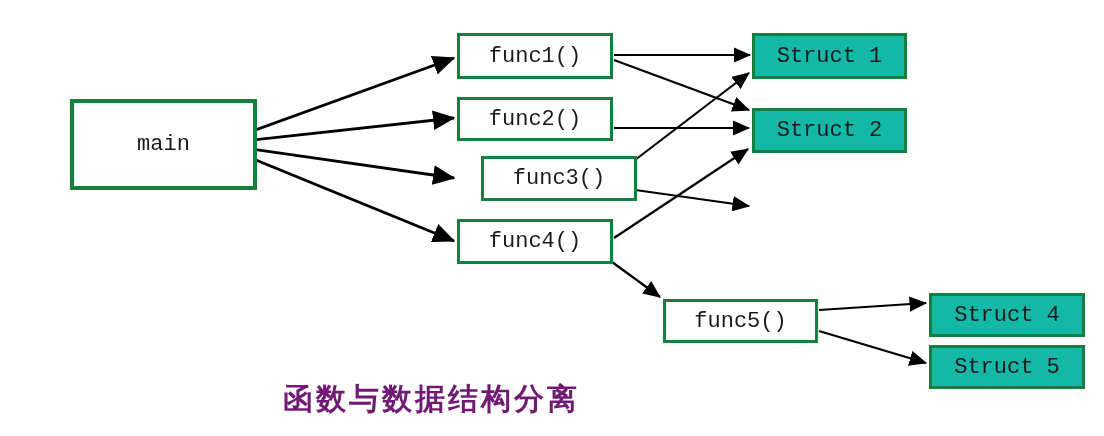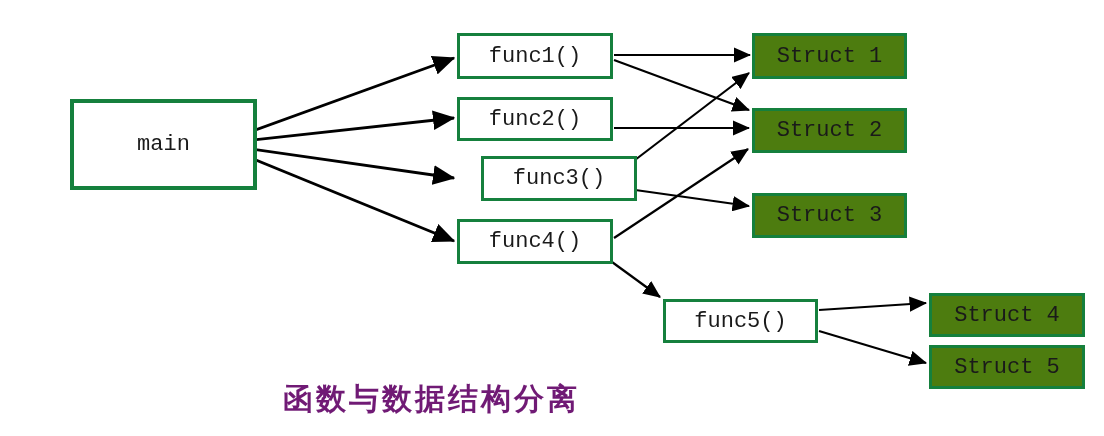--- a/index.html
+++ b/index.html
@@ -39,21 +39,21 @@
     left: 28px; top: 99px; width: 187px; height: 91px;
     border-width: 4px;
     margin-left: 42px;
   }
   .node.func1 { left: 457px; top: 33px;  width: 156px; height: 46px; }
   .node.func2 { left: 457px; top: 97px;  width: 156px; height: 44px; }
   .node.func3 { left: 457px; top: 156px; width: 156px; height: 45px; margin-left: 24px; }
   .node.func4 { left: 457px; top: 219px; width: 156px; height: 45px; }
   .node.func5 { left: 663px; top: 299px; width: 155px; height: 44px; }
   .node.struct {
-    background: #4d7c0f;
+    background: #14b8a6;
   }
   .node.struct1 { left: 752px; top: 33px;  width: 155px; height: 46px; }
   .node.struct2 { left: 752px; top: 108px; width: 155px; height: 45px; }
   .node.struct3 { left: 752px; top: 193px; width: 155px; height: 45px; }
   .node.struct4 { left: 929px; top: 281px; width: 156px; height: 44px; margin-top: 12px; }
   .node.struct5 { left: 929px; top: 345px; width: 156px; height: 44px; }
   .caption {
     position: absolute;
     left: 283px;
     top: 379px;
@@ -98,19 +98,18 @@
   <div class="node main">main</div>
 
   <div class="node func1">func1()</div>
   <div class="node func2">func2()</div>
   <div class="node func3">func3()</div>
   <div class="node func4">func4()</div>
   <div class="node func5">func5()</div>
 
   <div class="node struct struct1">Struct 1</div>
   <div class="node struct struct2">Struct 2</div>
-  <div class="node struct struct3">Struct 3</div>
   <div class="node struct struct4">Struct 4</div>
   <div class="node struct struct5">Struct 5</div>
 
   <div class="caption">函数与数据结构分离</div>
 
 </div>
 
 </body></html>

